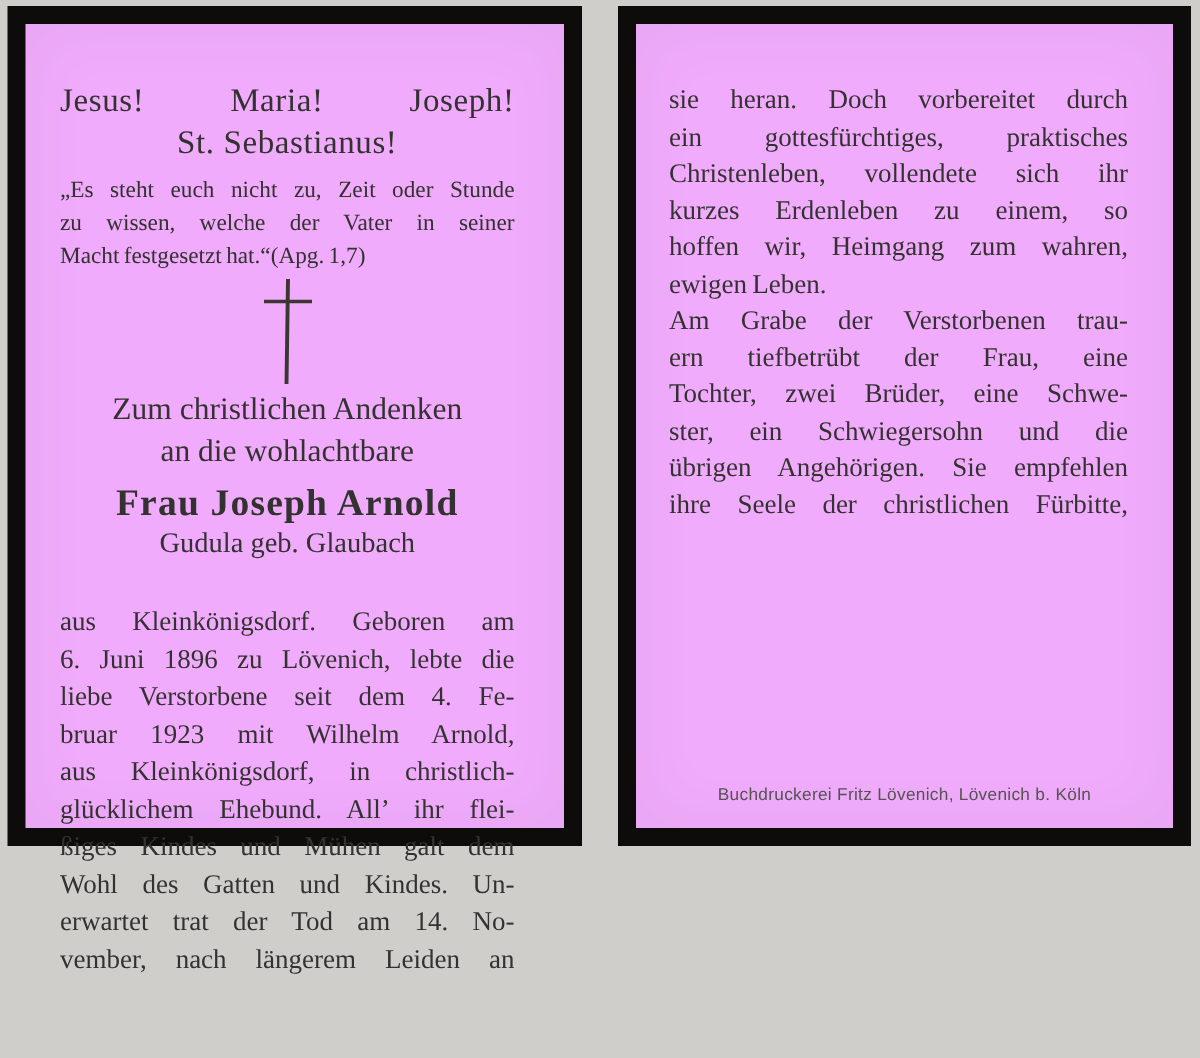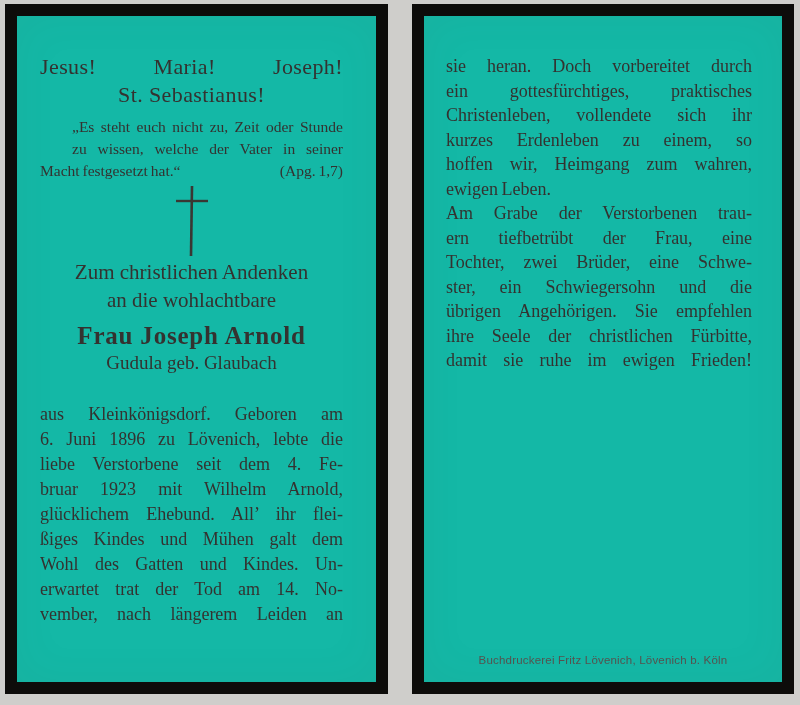--- a/index.html
+++ b/index.html
@@ -4,41 +4,41 @@
 <style>
   html, body { margin:0; padding:0; }
   body {
     width:800px; height:705px;
     background:#cfcecb;
     position:relative; overflow:hidden;
     font-family:"Liberation Serif", serif;
     color:#343230;
   }
   .card {
-    position:absolute; top:4px; height:690px;
-    background:#14b8a6;
+    position:absolute; top:4px; height:560px;
+    background:#f0abfc;
     border:12px solid #0d0c0a;
     box-sizing:border-box;
     box-shadow: inset 0 0 45px rgba(90,85,70,0.06);
   }
   #left-card  { left:5px;  width:383px; }
   #right-card { left:412px; width:382px; }
 
   .content-l { padding:0 33px 0 23px; }
   .content-r { padding:0 30px 0 22px; }
 
   .invocation-row {
     display:flex; justify-content:space-between;
     margin-top:38px; font-size:22px; letter-spacing:0.4px;
   }
   .saint-line { text-align:center; font-size:22px; margin-top:2px; letter-spacing:0.4px; }
 
   .quote { margin-top:8px; font-size:15.5px; line-height:22px; word-spacing:-1px; }
-  .quote .jl { text-align:justify; text-align-last:justify;margin-left:32px; }
-  .quote .last { display:flex; justify-content:space-between;font-family:Liberation Serif, serif; }
+  .quote .jl { text-align:justify; text-align-last:justify; }
+  .quote .last { display:flex; justify-content:flex-start;font-family:Liberation Serif, serif; }
 
   .cross-wrap { text-align:center; margin-top:2px; height:74px; }
   .cross-wrap svg { display:inline-block; }
 
   .dedication { text-align:center; font-size:21px; line-height:28px; }
   .deceased-name {
     margin-top:8px; text-align:center;
     font-size:25px; font-weight:bold; letter-spacing:0.8px;
   }
   .maiden { text-align:center; font-size:19px; margin-top:2px; }
@@ -94,20 +94,21 @@
     </div>
 
     <div class="deceased-name">Frau Joseph Arnold</div>
     <div class="maiden">Gudula geb. Glaubach</div>
 
     <div class="bodytext">
       <div class="jl">aus Kleinkönigsdorf. Geboren am</div>
       <div class="jl">6. Juni 1896 zu Lövenich, lebte die</div>
       <div class="jl">liebe Verstorbene seit dem 4. Fe-</div>
       <div class="jl">bruar 1923 mit Wilhelm Arnold,</div>
+      <div class="jl">aus Kleinkönigsdorf, in christlich-</div>
       <div class="jl">glücklichem Ehebund. All’ ihr flei-</div>
       <div class="jl">ßiges Kindes und Mühen galt dem</div>
       <div class="jl">Wohl des Gatten und Kindes. Un-</div>
       <div class="jl">erwartet trat der Tod am 14. No-</div>
       <div class="jl">vember, nach längerem Leiden an</div>
     </div>
 
   </div>
 </div>
 
@@ -123,18 +124,17 @@
       <div class="ll">ewigen Leben.</div>
     </div>
 
     <div class="para2">
       <div class="jl">Am Grabe der Verstorbenen trau-</div>
       <div class="jl">ern tiefbetrübt der Frau, eine</div>
       <div class="jl">Tochter, zwei Brüder, eine Schwe-</div>
       <div class="jl">ster, ein Schwiegersohn und die</div>
       <div class="jl">übrigen Angehörigen. Sie empfehlen</div>
       <div class="jl">ihre Seele der christlichen Fürbitte,</div>
-      <div class="jl">damit sie ruhe im ewigen Frieden!</div>
     </div>
 
   </div>
   <div class="printer">Buchdruckerei Fritz Lövenich, Lövenich b. Köln</div>
 </div>
 
 </body></html>

